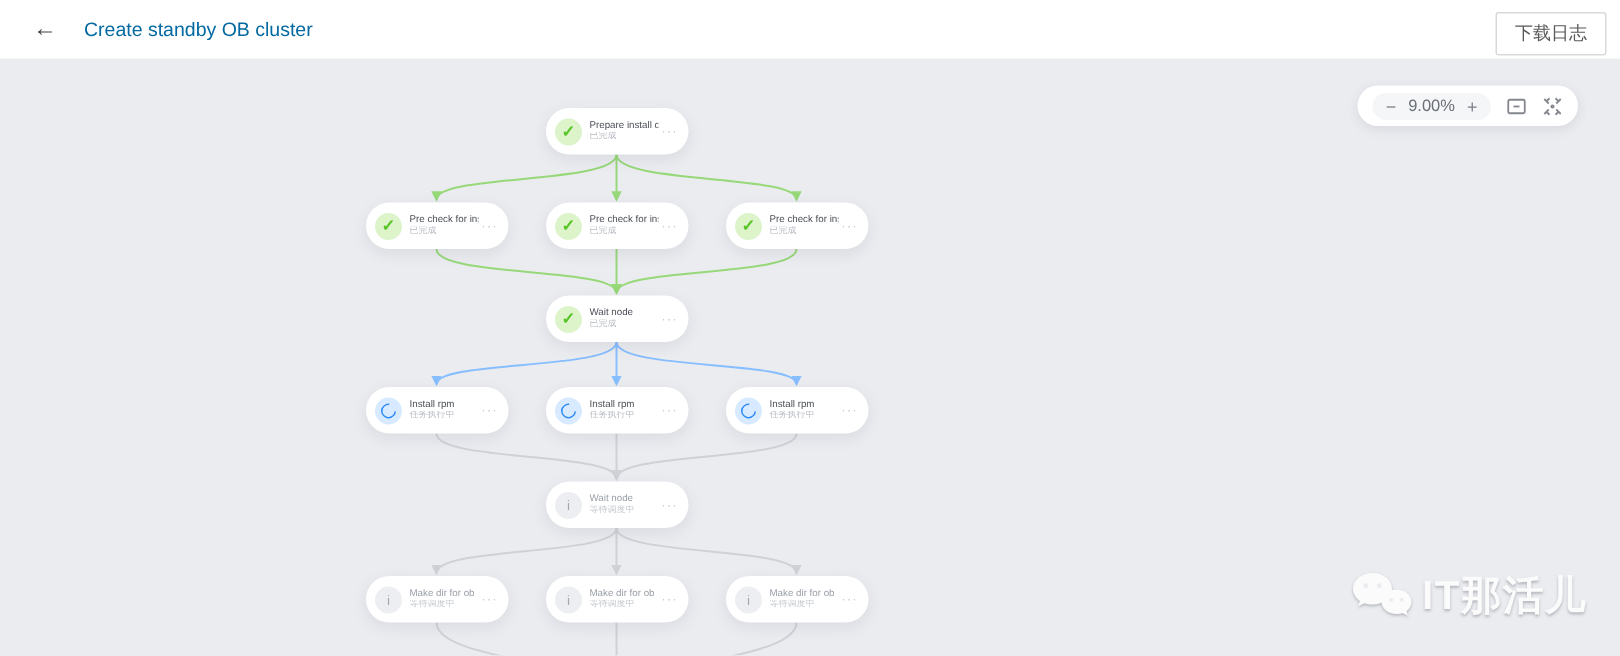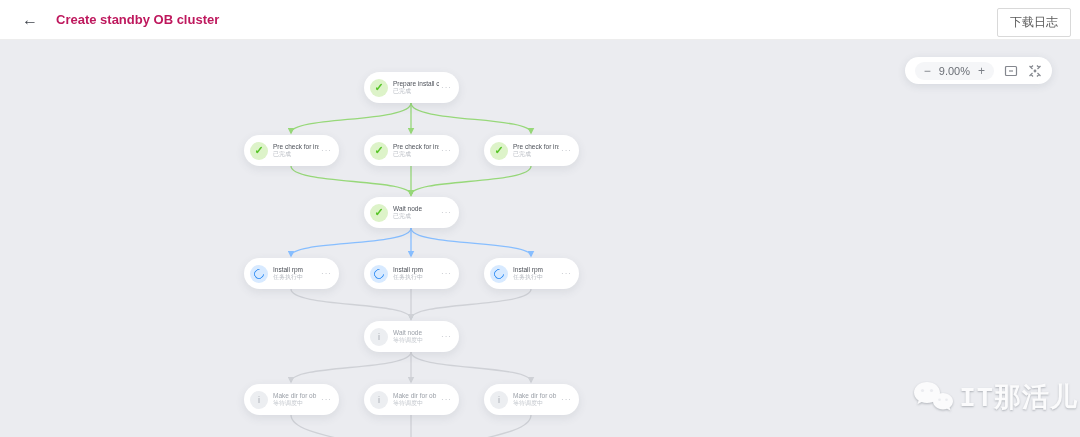--- a/index.html
+++ b/index.html
@@ -3,21 +3,21 @@
 <meta charset="utf-8">
 <style>
   * { margin:0; padding:0; box-sizing:border-box; }
   html,body { width:1080px; height:437px; overflow:hidden;
     font-family:"Liberation Sans", sans-serif; background:#ebecf0; }
 
   
   .header { position:relative; width:1080px; height:40px; background:#ffffff;
     border-bottom:1px solid #ededed; display:flex; align-items:center; }
   .back { margin-left:22px; font-size:16px; color:#40454d; cursor:pointer; line-height:1; }
-  .title { margin-left:18px; font-size:13px; font-weight:700; color:#be185d; }
+  .title { margin-left:18px; font-size:13px; font-weight:400; color:#0369a1; }
   .dl-btn { position:absolute; right:9px; top:8px; padding:5px 12px; background:#fff;
     border:1px solid #d9d9d9; border-radius:2px; font-size:12px; color:#595959; cursor:pointer; }
 
   
   .canvas { position:relative; width:1080px; height:397px; background:#ebecf0; }
   .edges { position:absolute; left:0; top:0; width:1080px; height:397px; }
   .eg { stroke:#97d879; } .eb { stroke:#87beff; } .egr { stroke:#cfd1d6; }
   .edge { fill:none; stroke-width:1.3px; }
 
   
@@ -42,22 +42,22 @@
     border-radius:14px; box-shadow:0 2px 8px rgba(60,70,90,.12); display:flex;
     align-items:center; padding:0 10px; gap:10px; }
   .zoomgrp { display:flex; align-items:center; gap:8px; background:#f5f6f8;
     border-radius:12px; padding:3px 9px; }
   .zbtn { font-size:12px; color:#7c8087; cursor:pointer; line-height:1; }
   .zval { font-size:11px; color:#6b6f76; }
   .zicon { width:14px; height:14px; cursor:pointer; display:block; }
   .zicon * { stroke:#84878e; fill:none; stroke-width:1.2; }
 
   
-  .wm { position:absolute; right:2px; bottom:22px; display:flex; gap:6px;
-    pointer-events:none;font-family:Liberation Mono, monospace; }
+  .wm { position:absolute; right:22px; bottom:22px; display:flex; gap:6px;
+    pointer-events:none; }
   .wm-logo { width:42px; height:36px; filter:drop-shadow(0 1px 1px rgba(130,134,142,.55)); }
   .wm-text { font-size:27px; font-weight:700; color:#fbfbfc;
     text-shadow:0 1px 2px rgba(130,134,142,.55); letter-spacing:1px; }
 </style>
 </head>
 <body>
 
 <div class="header">
   <span class="back">←</span>
   <span class="title">Create standby OB cluster</span>

